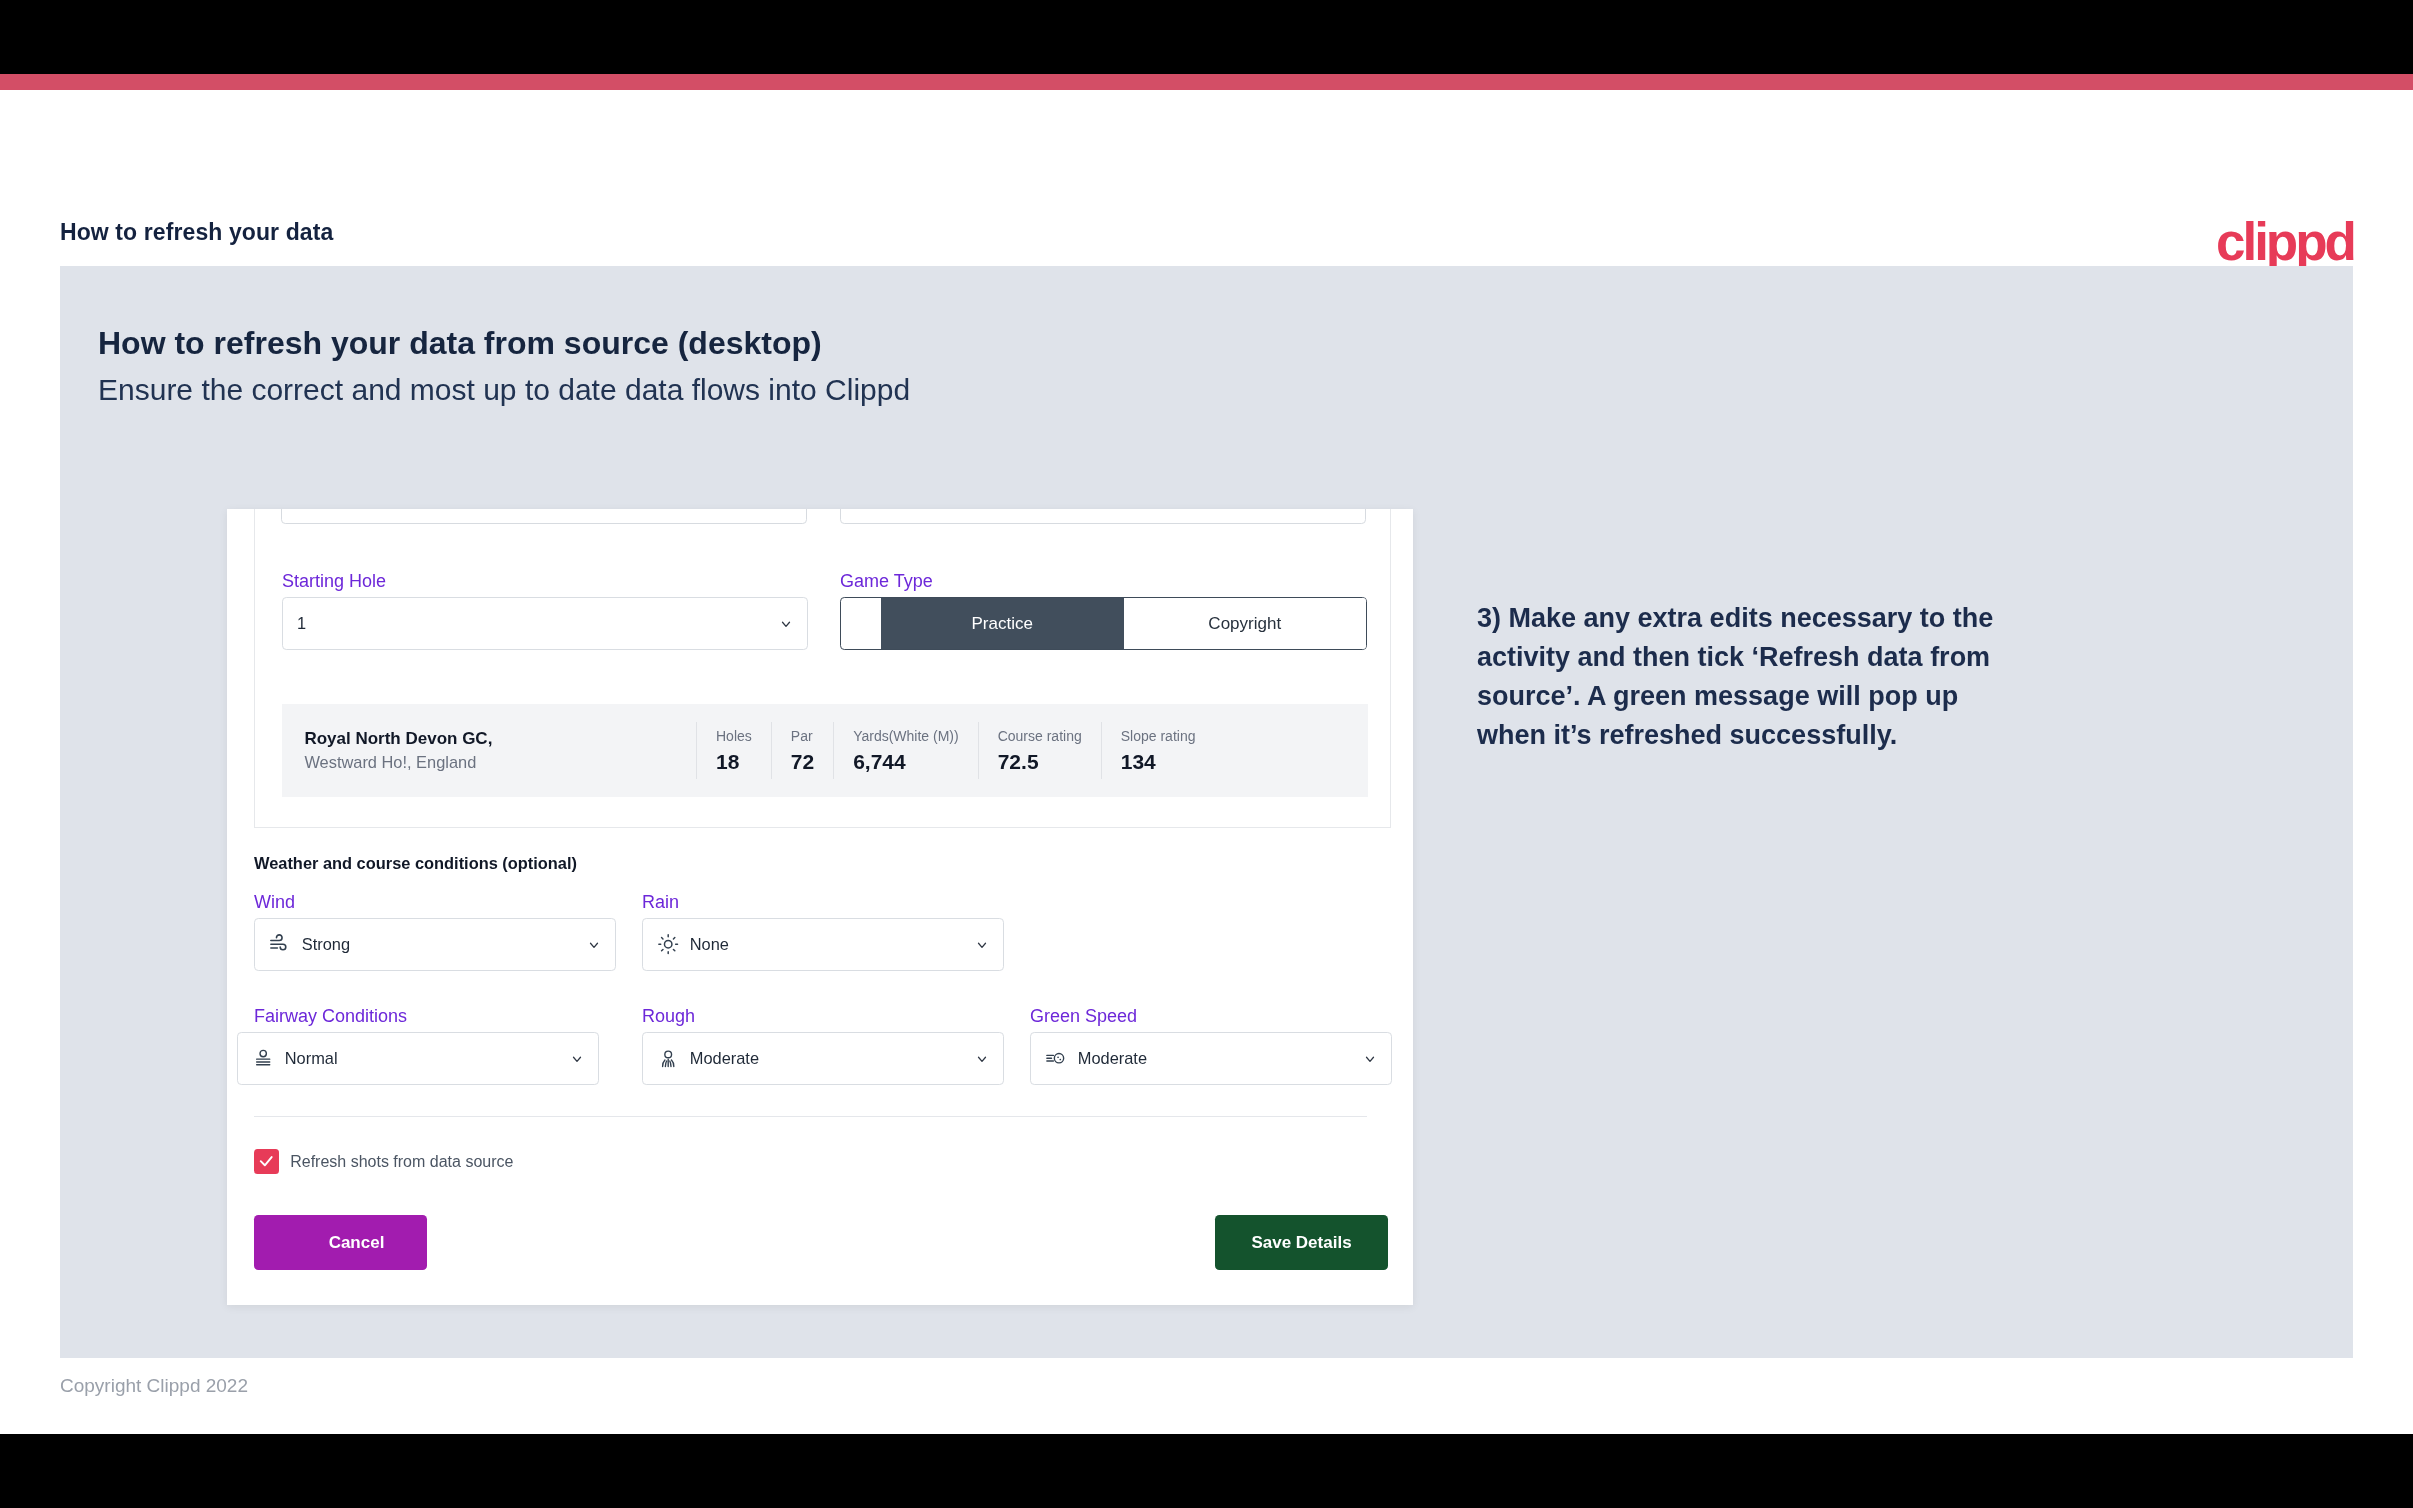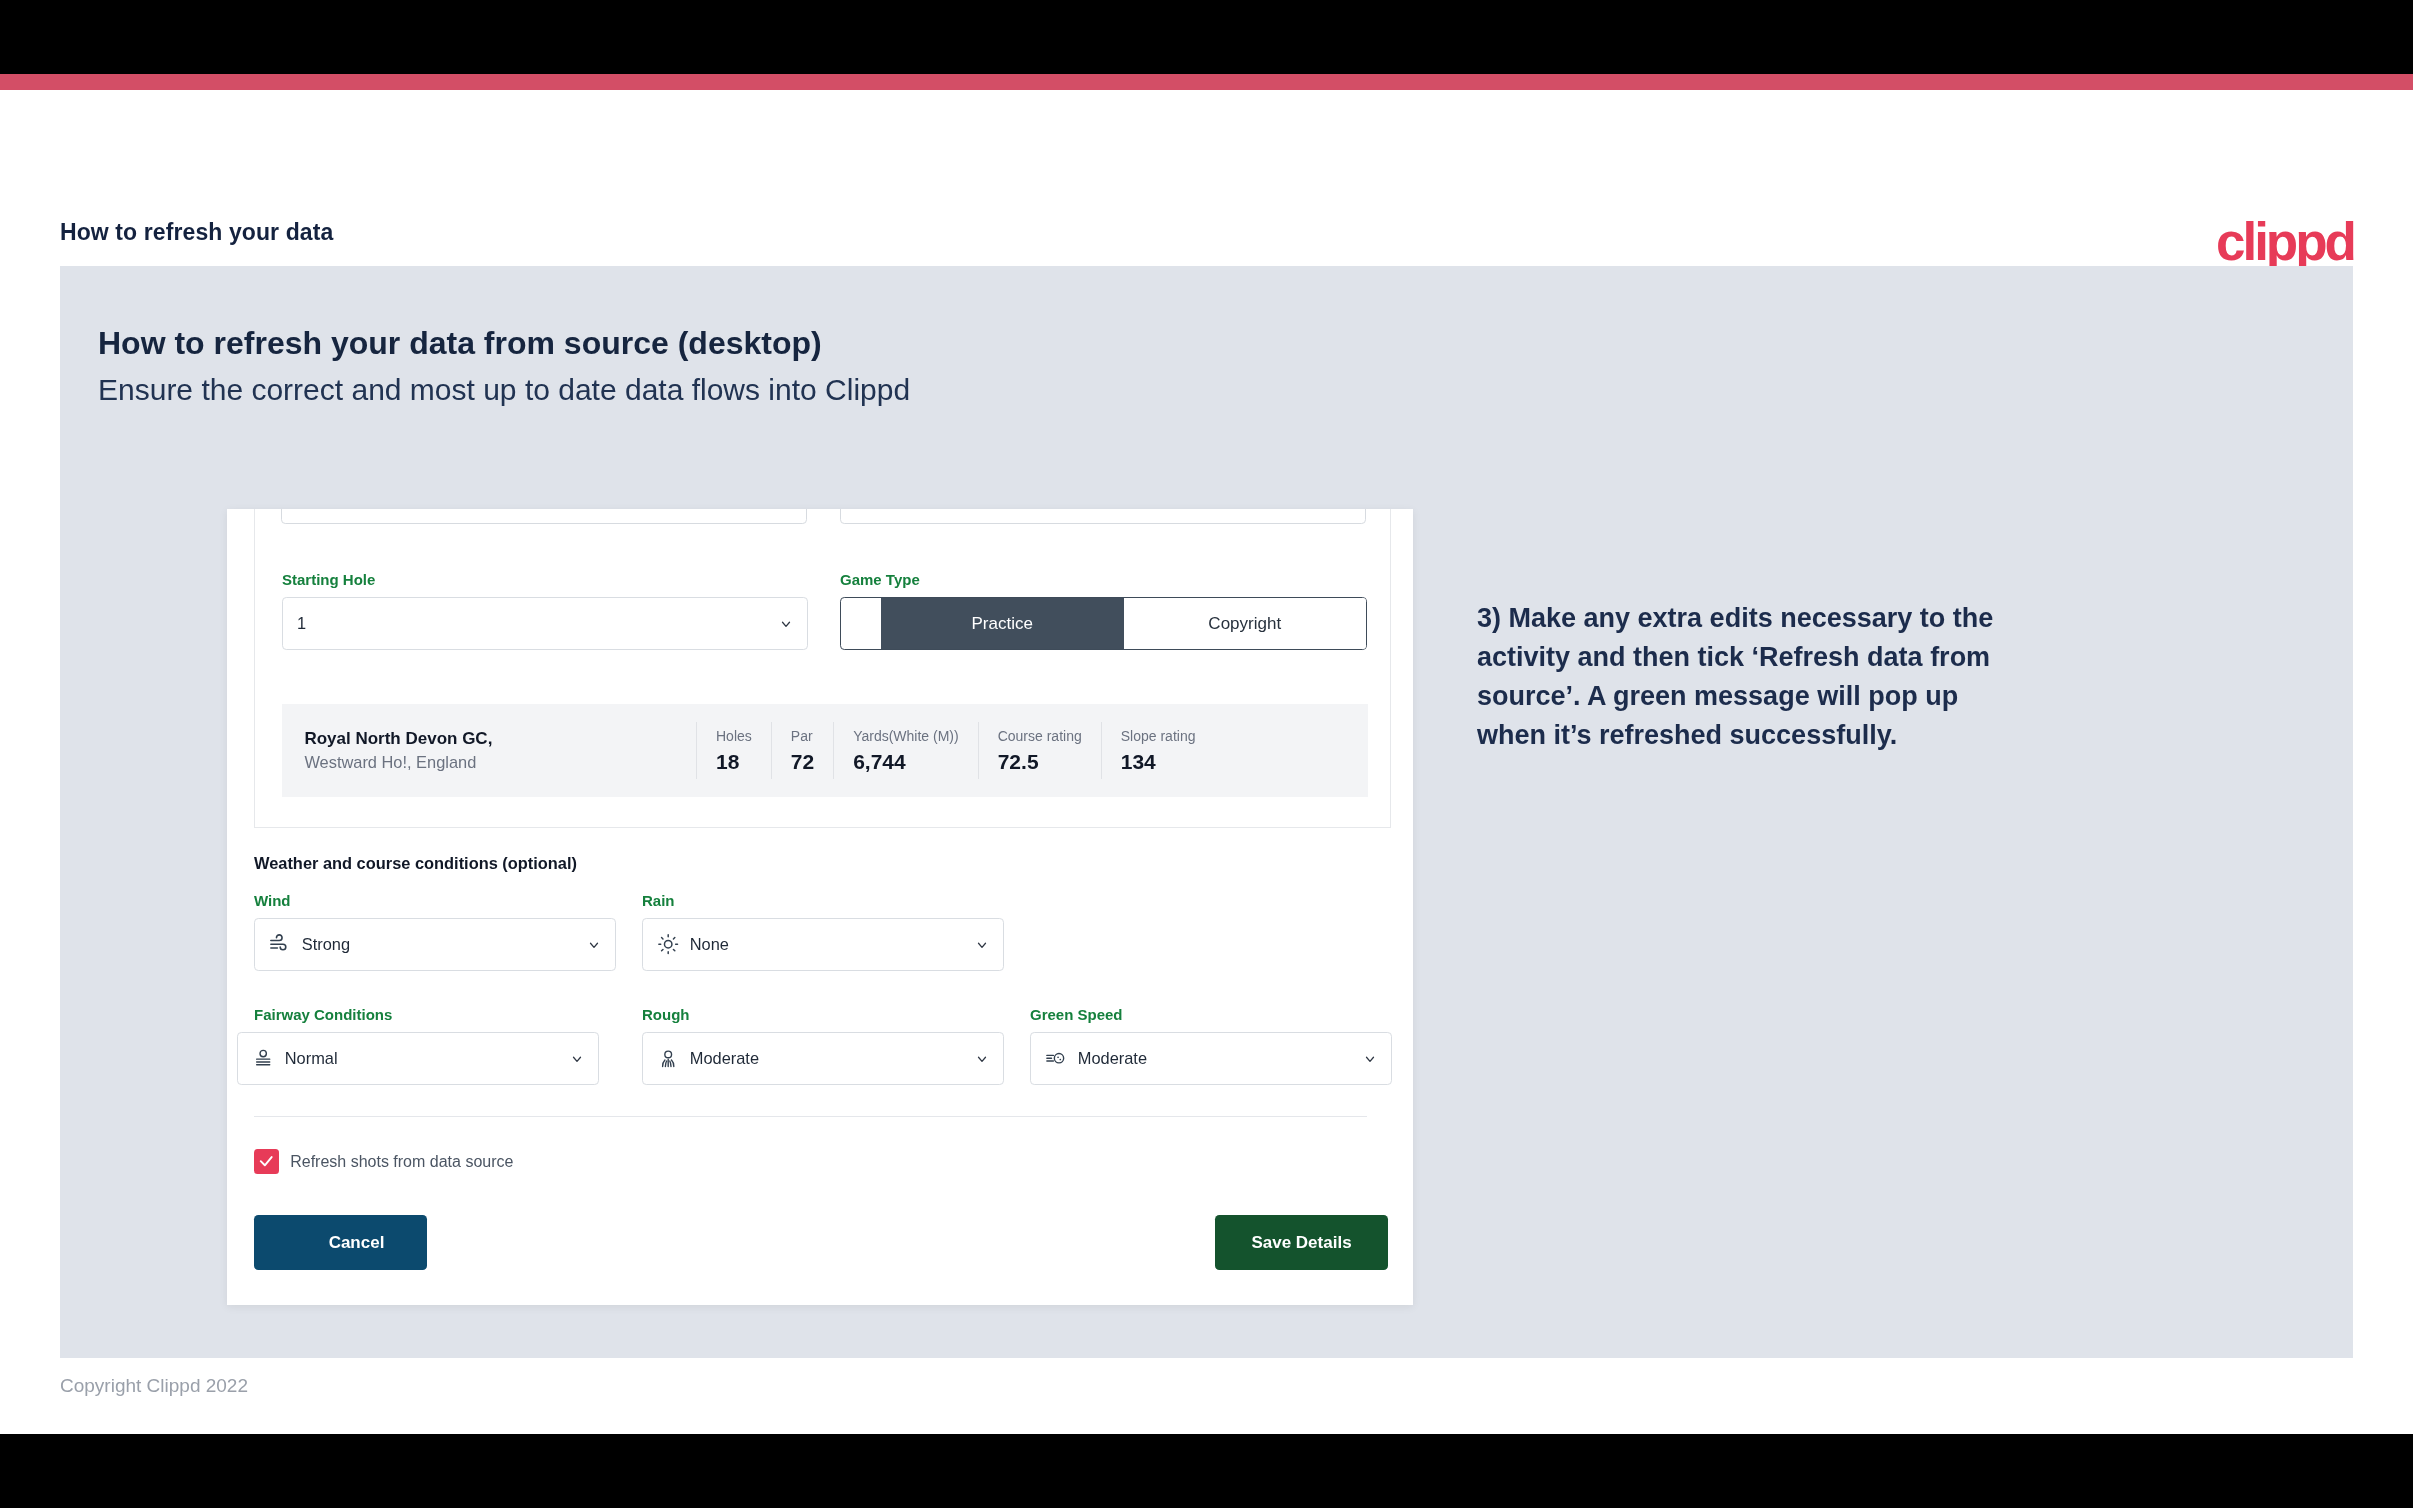--- a/index.html
+++ b/index.html
@@ -67,21 +67,21 @@
   
   .cutoff-row { position: absolute; left: 0; top: 0; width: 100%; height: 19px; }
   .cutoff-input {
     position: absolute; top: -38px; height: 53px;
     border: 0.9px solid #d7dbe0; border-radius: 4.3px; background: #fff;
   }
   .cutoff-input.a { left: 26px; width: 526px; }
   .cutoff-input.b { left: 585px; width: 526px; }
 
   .field-label {
-    position: absolute; font-size: 15px; color: #15803d; font-weight: bold;
+    position: absolute; font-size: 18px; color: #6d28d9; font-weight: normal;
   }
   .select-box {
     position: absolute; border: 0.9px solid #d9dde2; border-radius: 4.3px; background: #ffffff;
     display: flex; align-items: center; padding: 0 14px;
   }
   .select-value { font-size: 16.4px; color: #1f2937; }
   .chev {
     position: absolute; right: 14px; top: 50%; transform: translateY(-50%);
     width: 14px; height: 14px;
   }
@@ -131,21 +131,21 @@
   }
   .checkbox svg { width: 16.4px; height: 16.4px; display: block; }
   .check-label { font-size: 16px; color: #4b5563; }
 
   
   .btn {
     position: absolute; height: 55px; border-radius: 4.3px;
     display: flex; align-items: center; justify-content: center;
     font-size: 17px; font-weight: bold; color: #ffffff; border: none;
   }
-  .btn-cancel { left: 27px; top: 580px; width: 173px; background: #0c4a6e; padding-left: 32px; }
+  .btn-cancel { left: 27px; top: 580px; width: 173px; background: #a21caf; padding-left: 32px; }
   .btn-save { right: 25px; top: 580px; width: 173px; background: #14532d; }
 
   .footer {
     position: absolute; left: 60px; top: 1375px;
     font-size: 19px; color: #9aa0aa;
   }
 
   .ico { width: 22.4px; height: 22.4px; margin-right: 10.4px; flex: 0 0 22.4px; }
   .ico svg { display: block; width: 22.4px; height: 22.4px; }
 </style>

